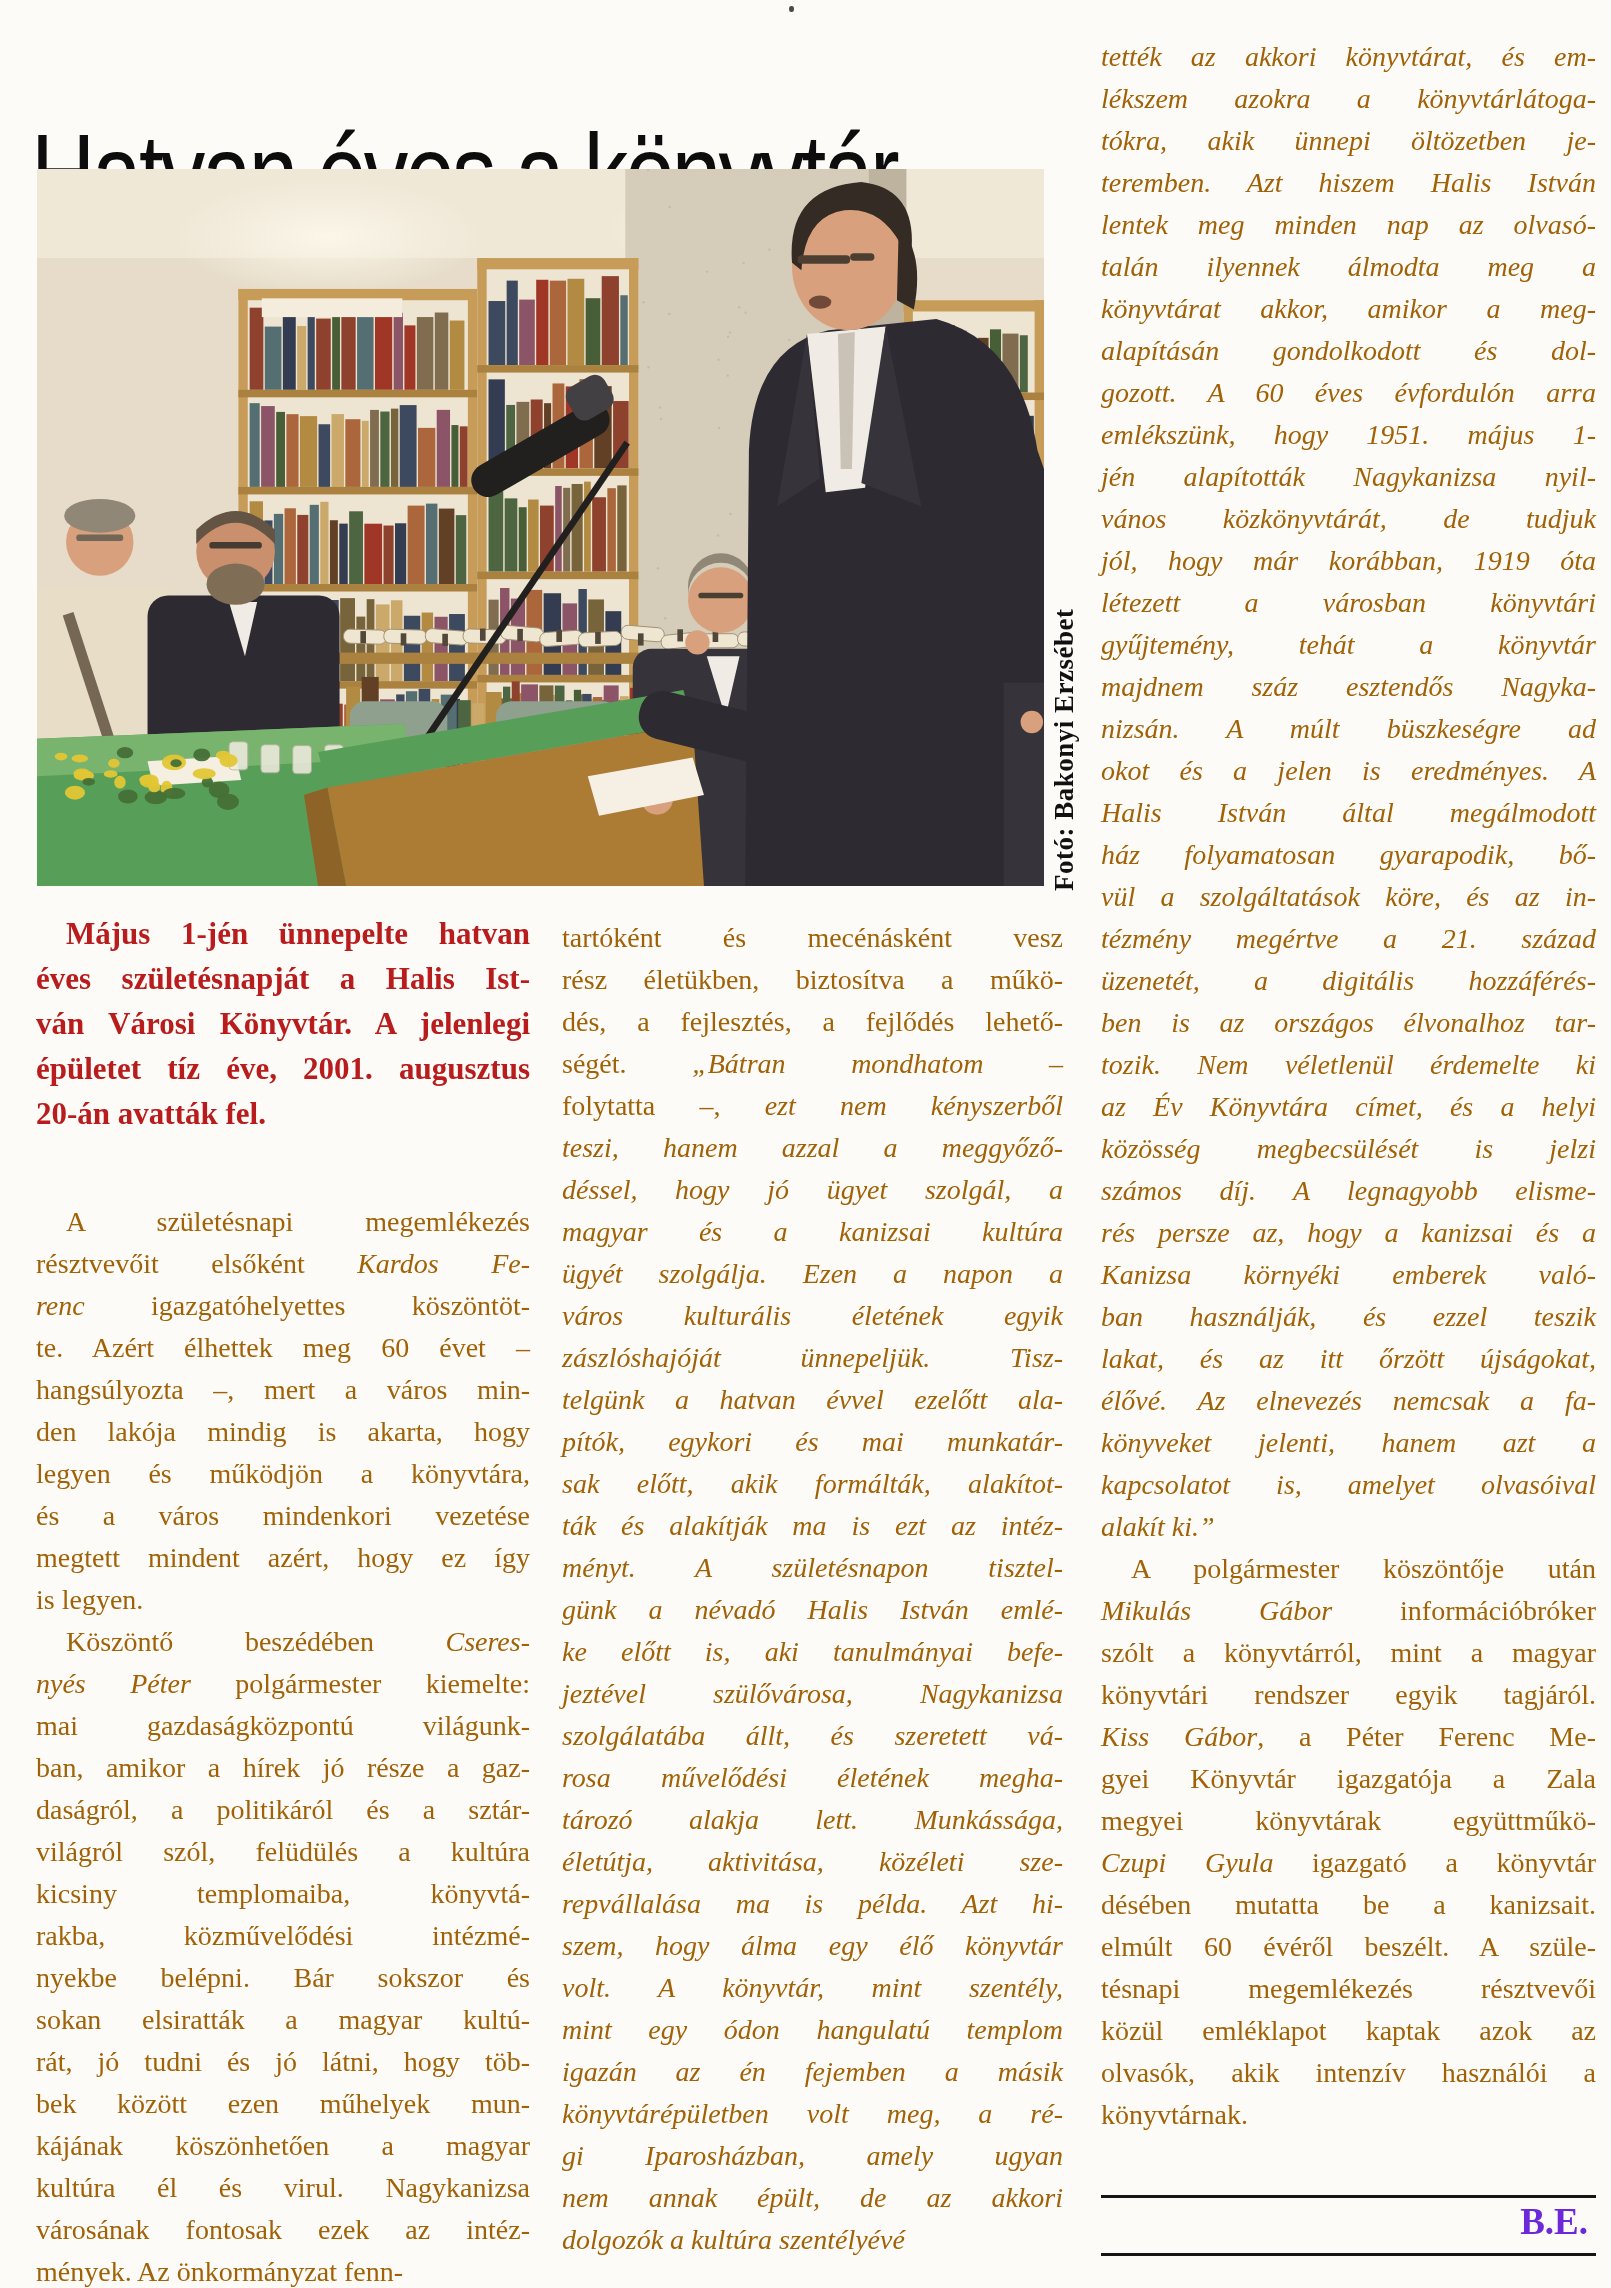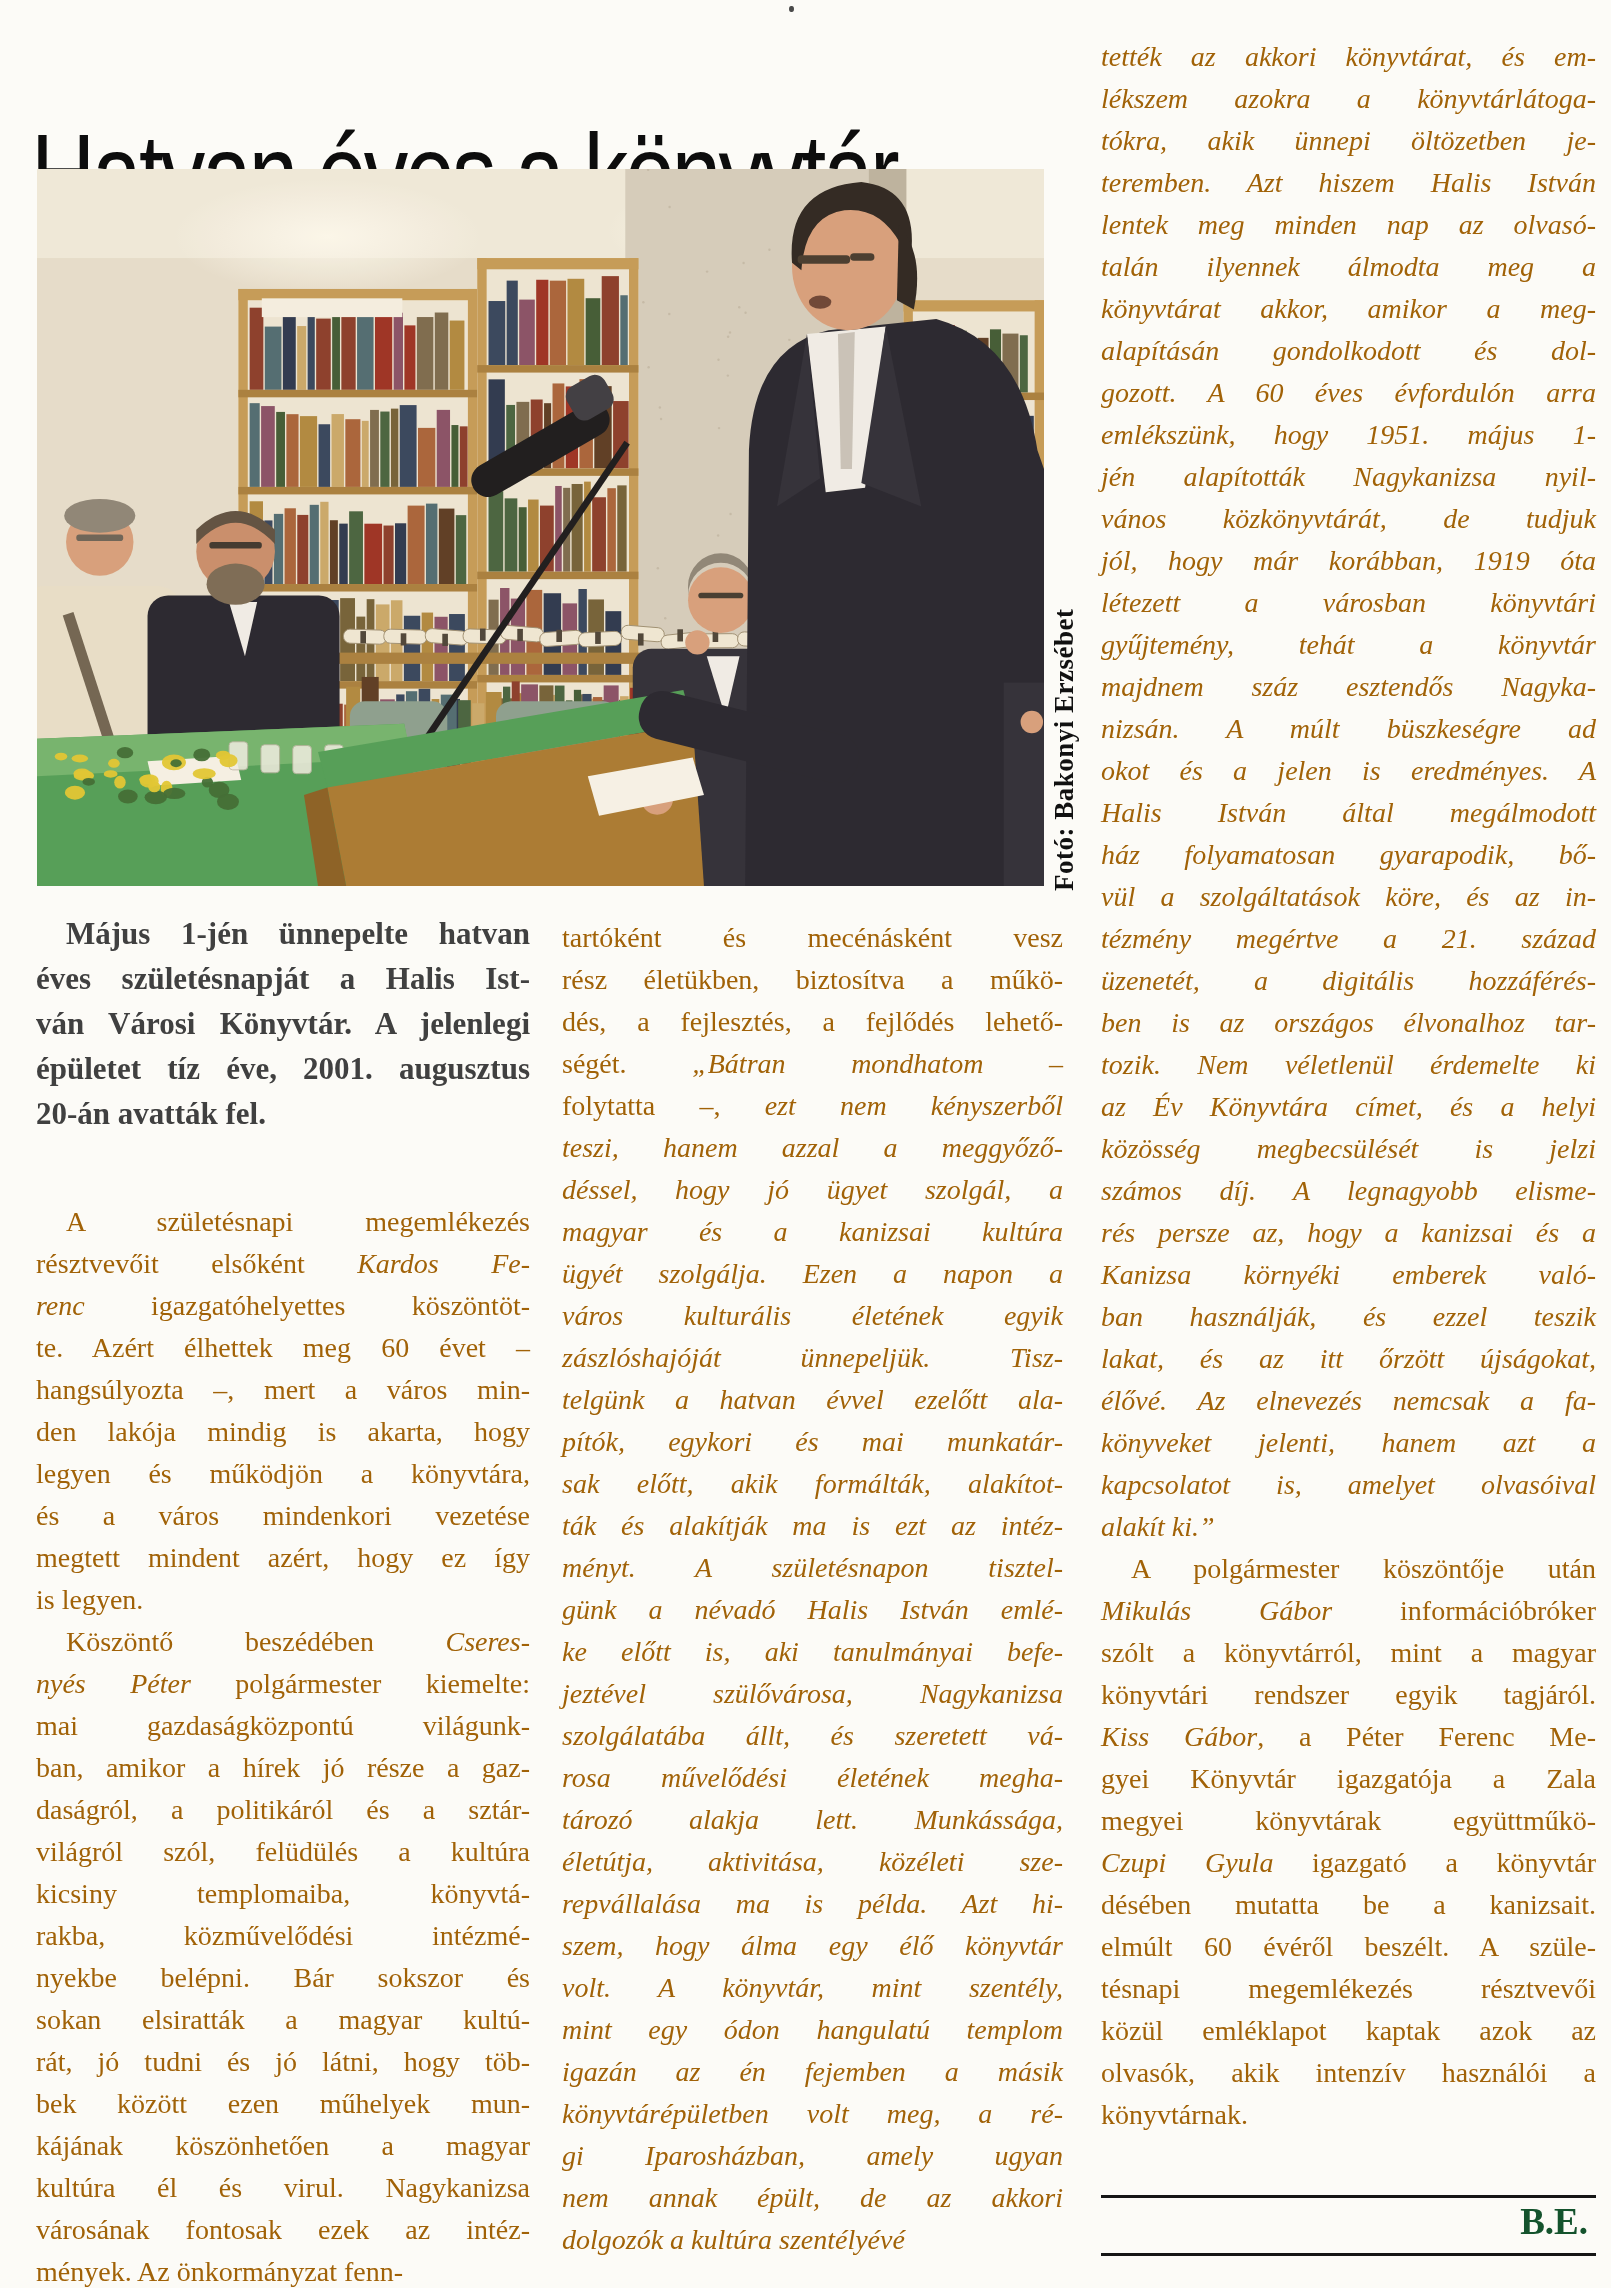--- a/index.html
+++ b/index.html
@@ -25,34 +25,34 @@
   }
   #photo-wrap svg{display:block;width:100%;height:100%;}
   #photo-credit{
     position:absolute;left:1049px;top:572px;width:43px;height:319px;
     writing-mode:vertical-rl;transform:rotate(180deg);
     font-family:"Liberation Serif","DejaVu Serif",serif;
     font-weight:bold;font-size:27px;letter-spacing:0.5px;color:#111;
     text-align:left;
   }
   .coltext{position:absolute;font-size:28px;color:#a16207;}
-  #lead{left:36px;top:911px;width:494px;font-size:31px;font-weight:bold;line-height:45px;color:#404040;}
+  #lead{left:36px;top:911px;width:494px;font-size:31px;font-weight:bold;line-height:45px;color:#b91c1c;}
   #col-left{left:36px;top:1201px;width:494px;line-height:42px;}
   #col-mid{left:562px;top:917px;width:501px;line-height:42px;}
   #col-right{left:1101px;top:36px;width:495px;line-height:42px;}
   .ln{text-align:justify;text-align-last:justify;}
   .ln.last{text-align-last:auto;}
   .ln.ind{text-indent:30px;}
   .it{font-style:italic;}
   .rule{position:absolute;left:1101px;width:495px;height:2.8px;background:#151515;}
   #rule-top{top:2195px;}
   #rule-bottom{top:2253px;}
   #byline{
     position:absolute;left:1101px;top:2200px;width:487px;
-    text-align:right;font-weight:bold;font-size:37px;color:#14532d;
+    text-align:right;font-weight:bold;font-size:37px;color:#6d28d9;
   }
   #artifact-dot{position:absolute;left:789px;top:5.6px;width:4.7px;height:6.6px;background:#4a4a4a;border-radius:50%;}
 </style>
 </head>
 <body>
 
 <div id="page">
   <div id="artifact-dot"></div>
 
   <h1 id="headline">Hatvan éves a könyvtár</h1>

